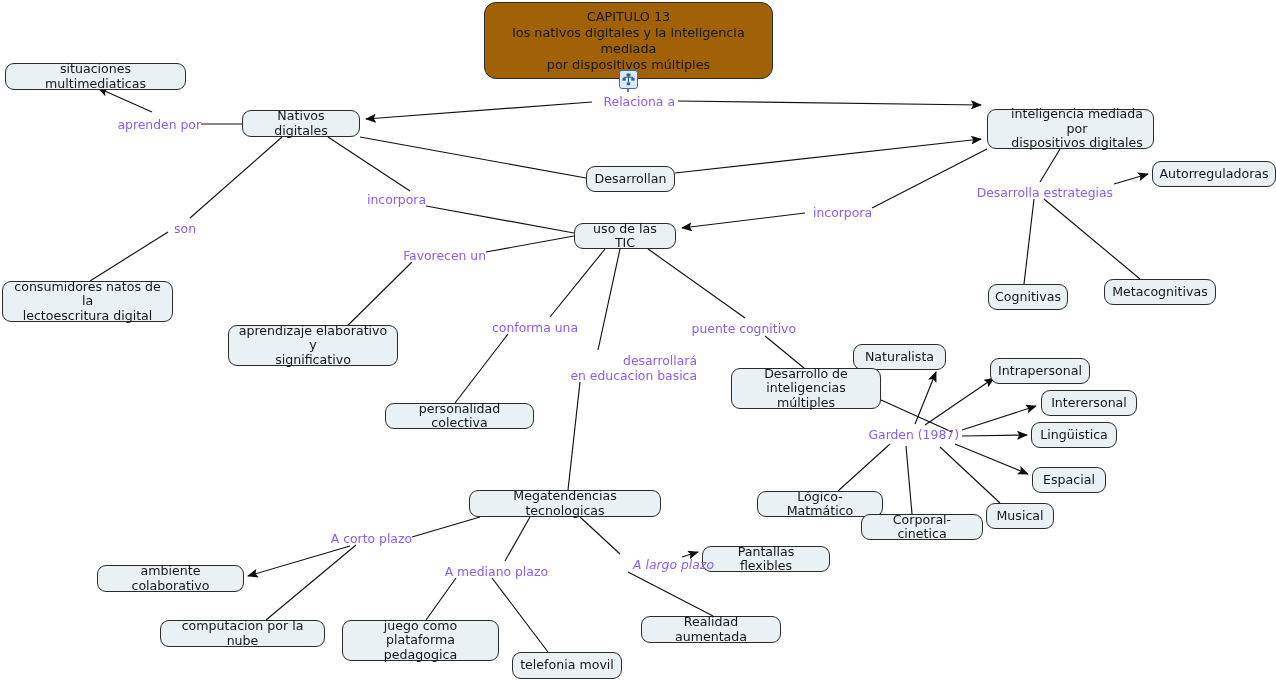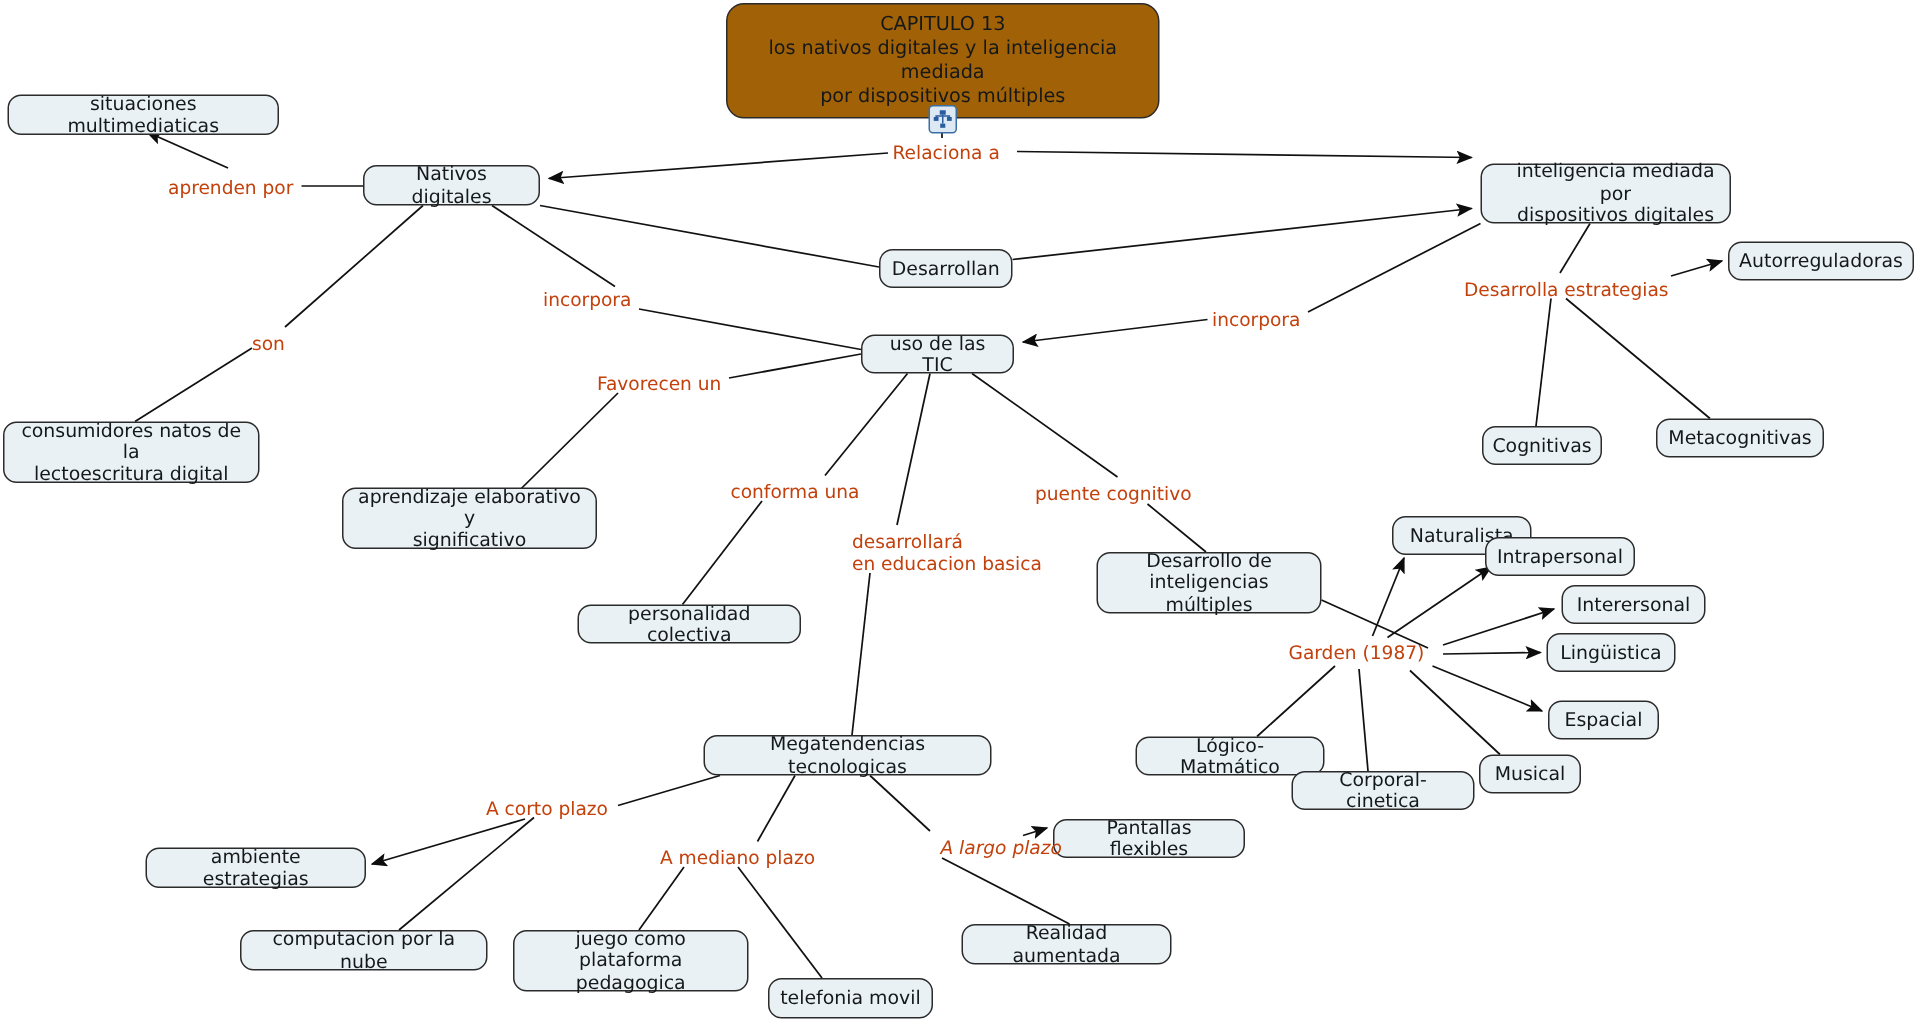--- a/index.html
+++ b/index.html
@@ -40,24 +40,24 @@
   }
   .node.root{
     border-radius:12px;
     font-size:12.8px;
     line-height:16px;
     background:#a16207;
   }
   
   .linklabel{
     position:absolute;
-    color:#c2410c;
+    color:#8b5cf6;
     font-size:12.4px;
     line-height:14.5px;
-    text-align:left;
+    text-align:right;
     white-space:pre-line;
     background:transparent;
     z-index:4;
   }
   
   .cmap-icon{
     position:absolute;
     width:19px;height:19px;
     border:1px solid #3c6ea5;
     border-radius:3px;
@@ -136,34 +136,34 @@
 dispositivos digitales</div>
       <div class="node" style="left: 586px; top: 166px; width: 89px; height: 26px;">Desarrollan</div>
       <div class="node" style="left: 1152px; top: 161px; width: 124px; height: 26px;">Autorreguladoras</div>
       <div class="node" style="left: 574px; top: 223px; width: 102px; height: 26px;">uso de las TIC</div>
       <div class="node" style="left: 2px; top: 281px; width: 171px; height: 41px;">consumidores natos de la
 lectoescritura digital</div>
       <div class="node" style="left: 988px; top: 284px; width: 80px; height: 26px;">Cognitivas</div>
       <div class="node" style="left: 1104px; top: 279px; width: 112px; height: 26px; text-align: center;">Metacognitivas</div>
       <div class="node" style="left: 228px; top: 325px; width: 170px; height: 41px;">aprendizaje elaborativo y
 significativo</div>
-      <div class="node" style="left: 928px; top: 344px; width: 93px; height: 26px;">Naturalista</div>
+      <div class="node" style="left: 853px; top: 344px; width: 93px; height: 26px;">Naturalista</div>
       <div class="node" style="left: 990px; top: 358px; width: 100px; height: 26px;">Intrapersonal</div>
       <div class="node" style="left: 731px; top: 368px; width: 150px; height: 41px;">Desarrollo de
 inteligencias múltiples</div>
       <div class="node" style="left: 1041px; top: 390px; width: 96px; height: 26px;">Interersonal</div>
       <div class="node" style="left: 385px; top: 403px; width: 149px; height: 26px;">personalidad colectiva</div>
       <div class="node" style="left: 1031px; top: 422px; width: 86px; height: 26px;">Lingüistica</div>
       <div class="node" style="left: 1032px; top: 467px; width: 74px; height: 26px;">Espacial</div>
       <div class="node" style="left: 757px; top: 491px; width: 126px; height: 26px;">Lógico-Matmático</div>
       <div class="node" style="left: 469px; top: 490px; width: 192px; height: 27px;">Megatendencias tecnologicas</div>
       <div class="node" style="left: 986px; top: 503px; width: 68px; height: 26px;">Musical</div>
       <div class="node" style="left: 861px; top: 514px; width: 122px; height: 26px;">Corporal-cinetica</div>
       <div class="node" style="left: 702px; top: 546px; width: 128px; height: 26px;">Pantallas flexibles</div>
-      <div class="node" style="left: 97px; top: 565px; width: 147px; height: 27px;">ambiente estrategias</div>
+      <div class="node" style="left: 97px; top: 565px; width: 147px; height: 27px;">ambiente colaborativo</div>
       <div class="node" style="left: 641px; top: 616px; width: 140px; height: 27px;">Realidad aumentada</div>
       <div class="node" style="left: 160px; top: 620px; width: 165px; height: 27px;">computacion por la nube</div>
       <div class="node" style="left: 342px; top: 620px; width: 157px; height: 41px;">juego como plataforma
 pedagogica</div>
       <div class="node" style="left: 512px; top: 652px; width: 110px; height: 27px;">telefonia movil</div>
     </div>
   <div id="label-layer">
       <div class="linklabel" style="left: 595px; top: 95px; width: 80px;">Relaciona a</div>
       <div class="linklabel" style="left: 112px; top: 118px; width: 89px;">aprenden por</div>
       <div class="linklabel" style="left: 976px; top: 186px; width: 137px;">Desarrolla estrategias</div>

